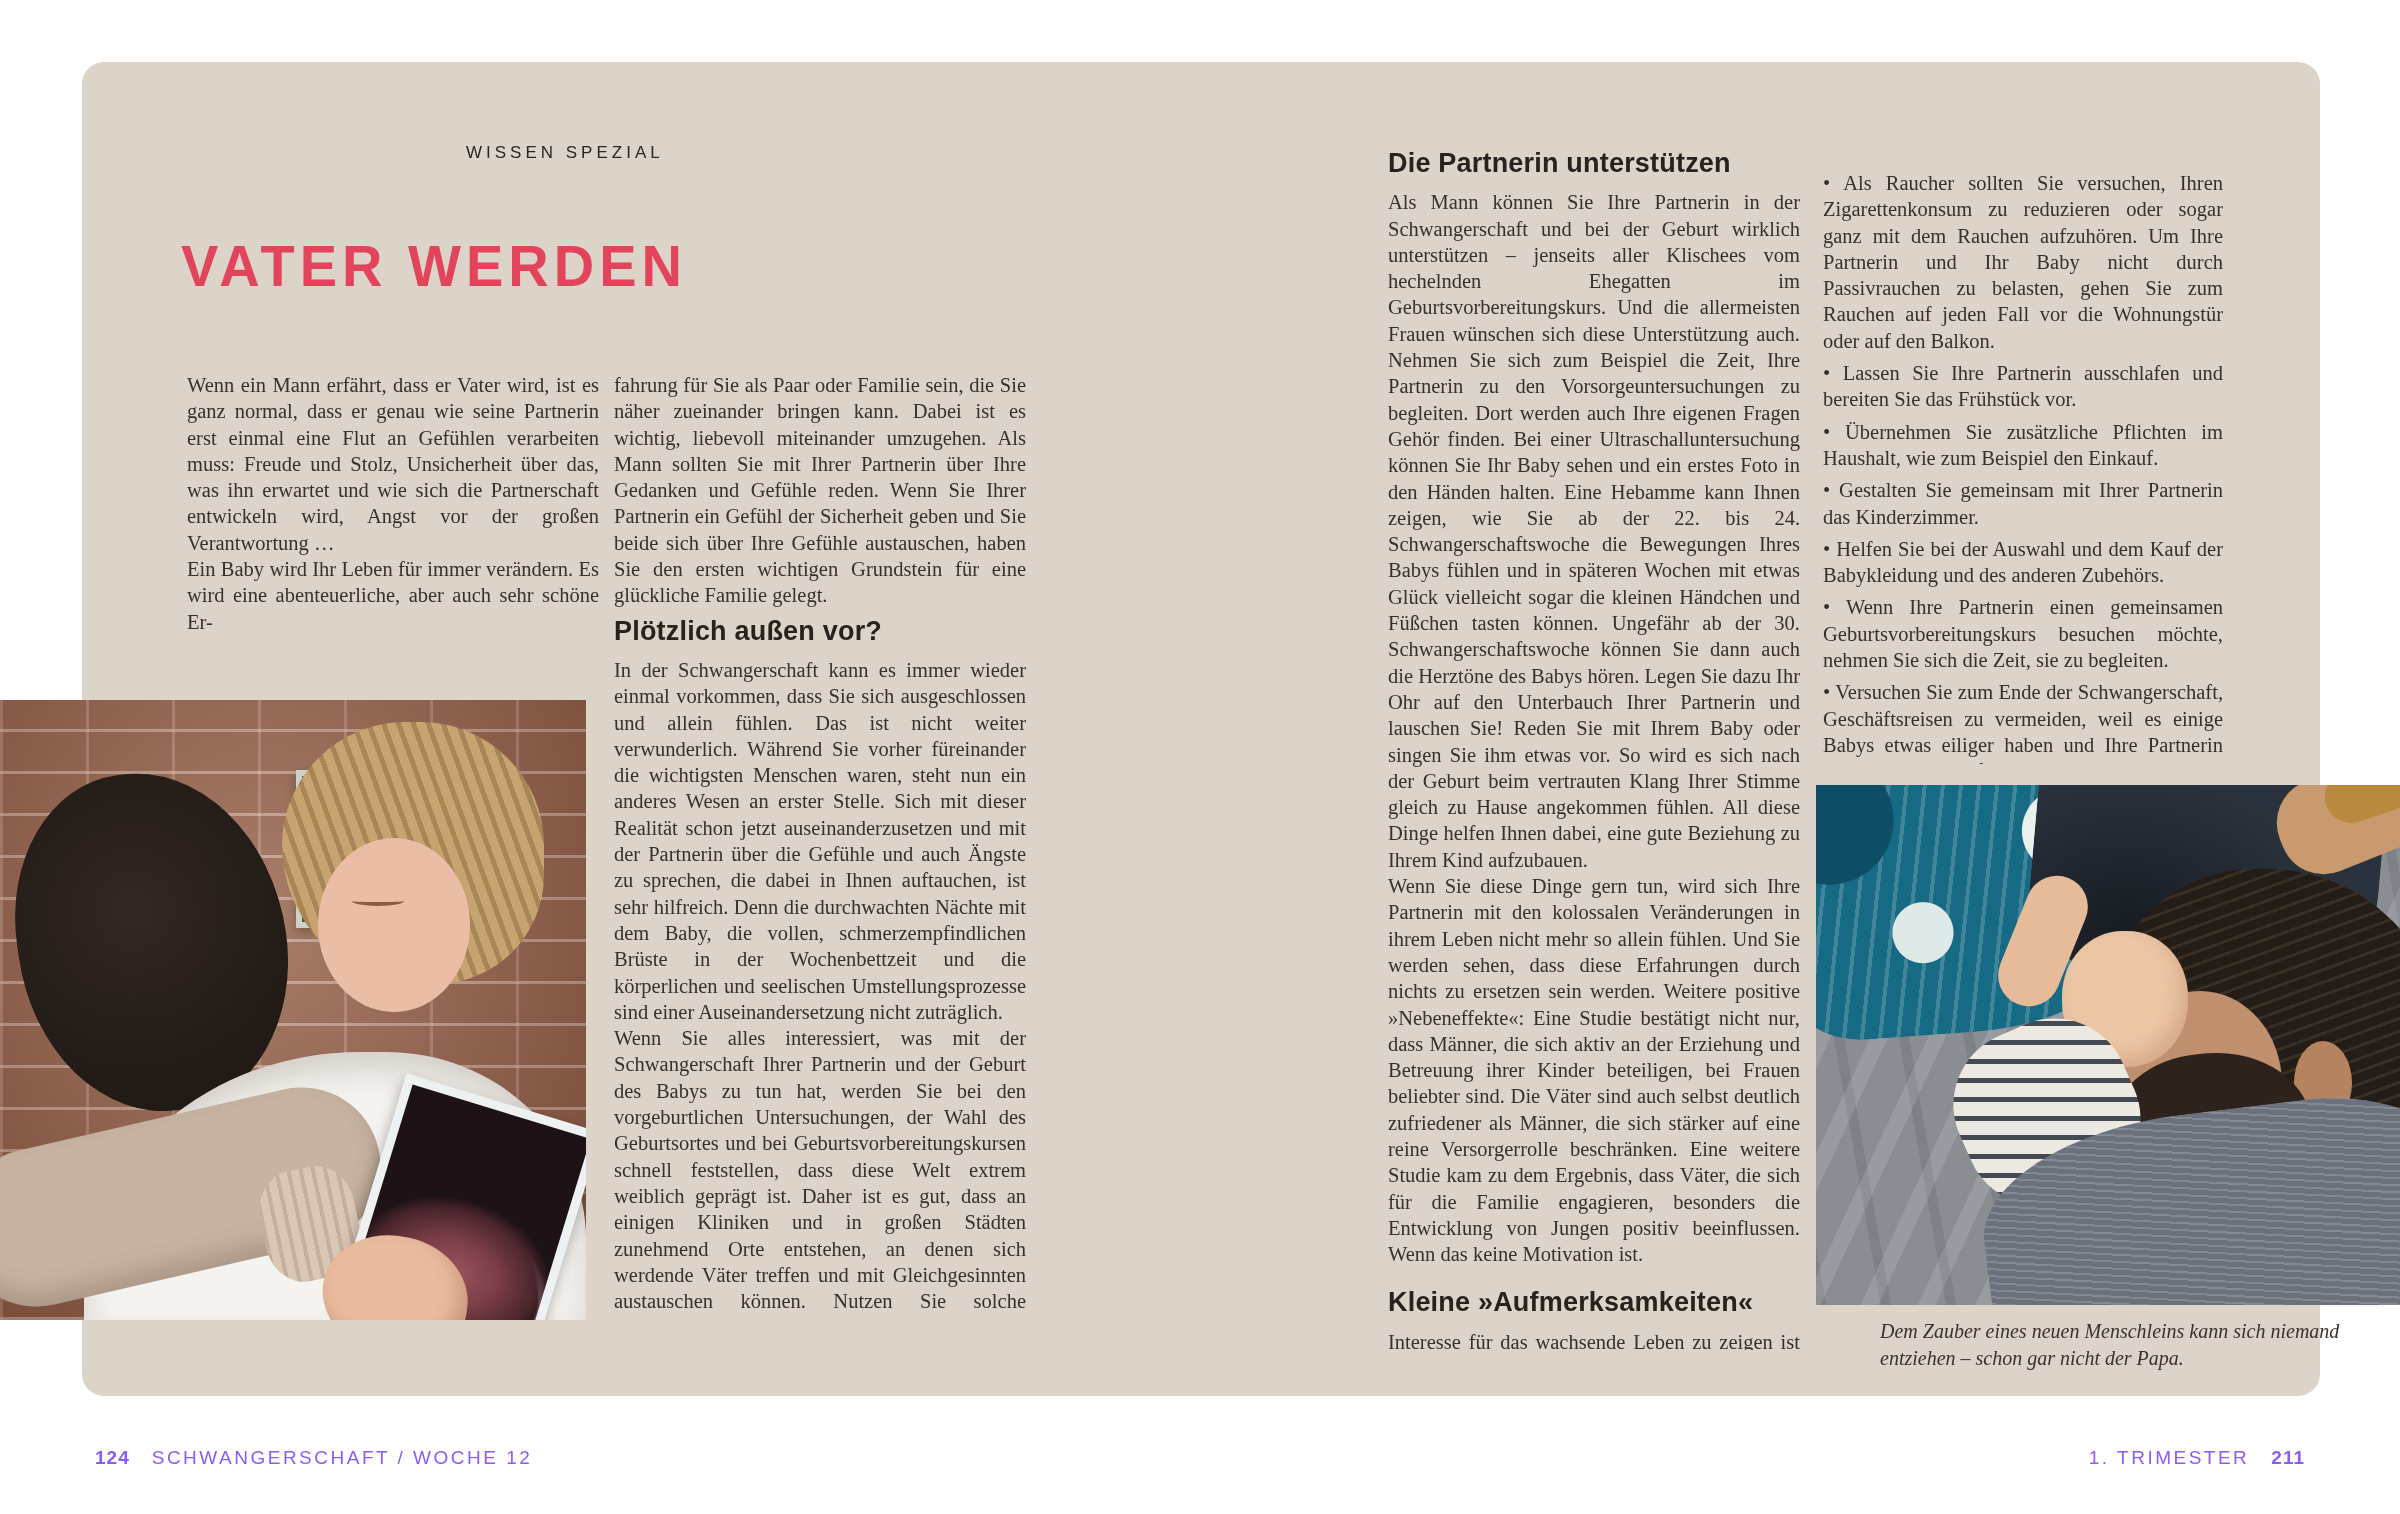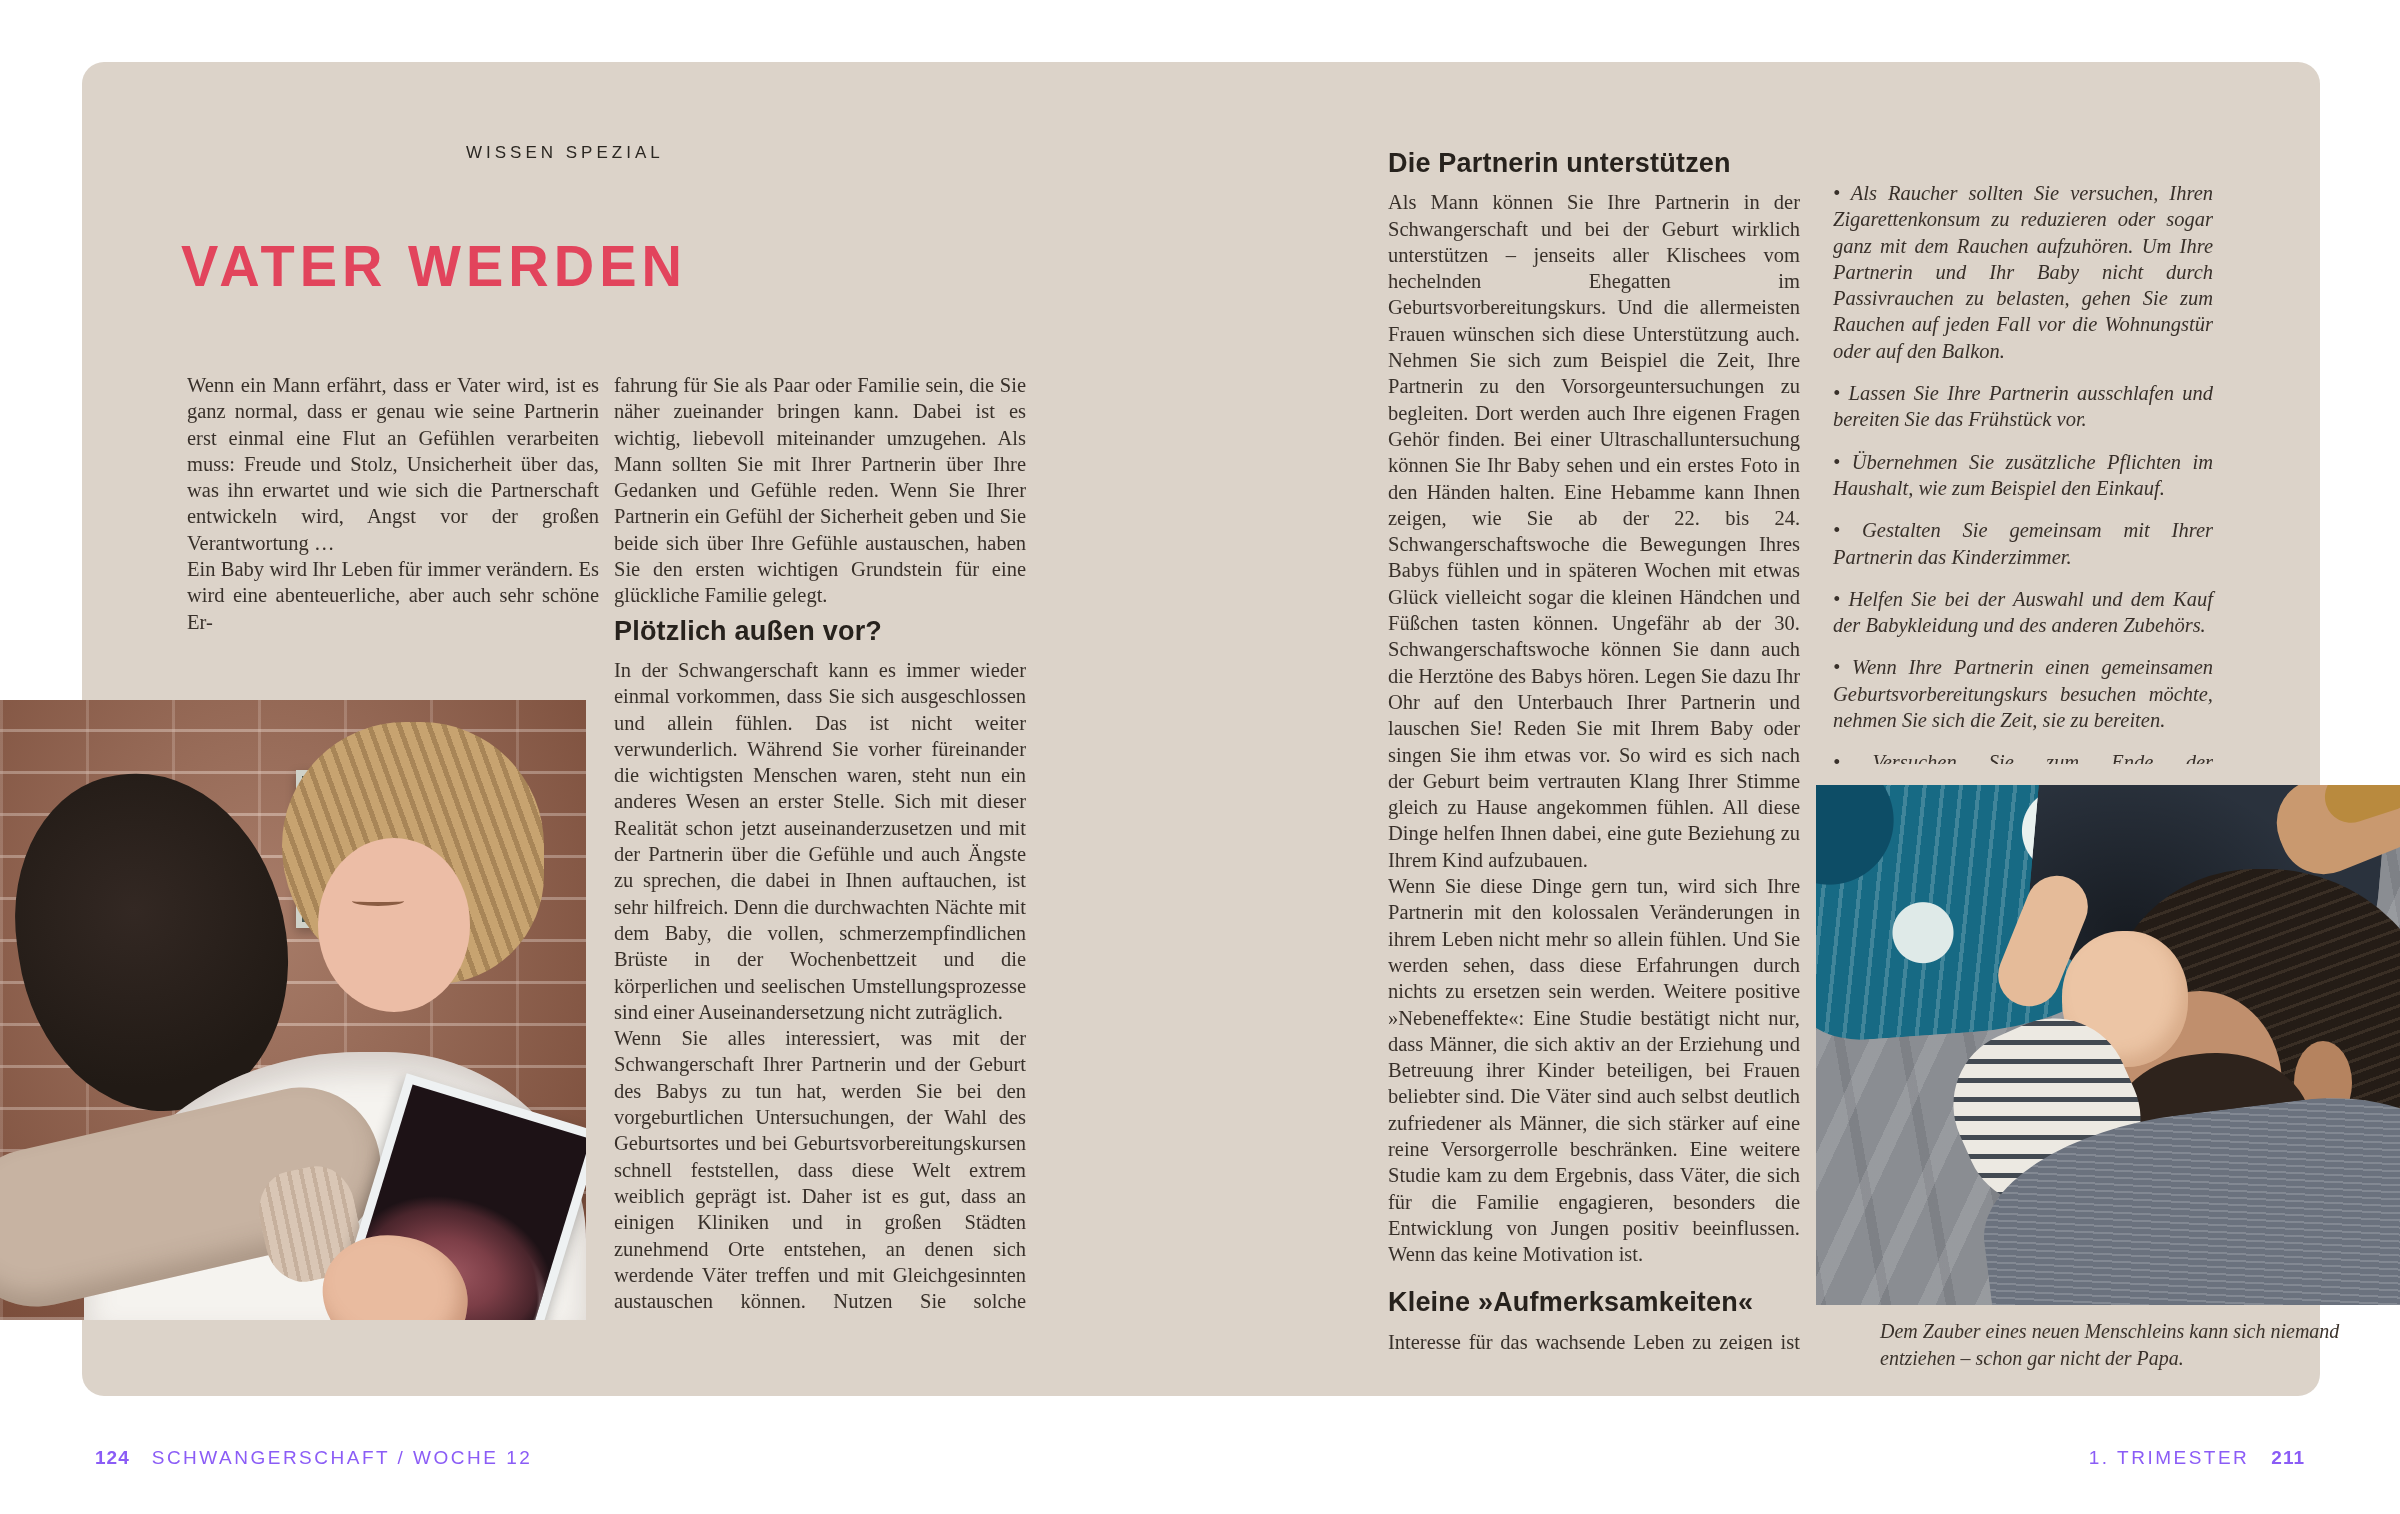--- a/index.html
+++ b/index.html
@@ -29,21 +29,21 @@
   .col p{margin:0;}
   .col1{left:187px;top:372px;height:260px;}
   .col2{left:614px;top:372px;height:938px;}
   .col3{left:1388px;top:150px;height:1200px;}
   .col4{left:1817px;top:164px;height:600px;}
   h3.sec{font-family:"Liberation Sans",sans-serif;font-weight:bold;font-size:27px;
          letter-spacing:.2px;color:var(--head-ink);text-align:left;margin:0 0 13px 0;}
   .col2 h3.sec{margin-top:9px;}
   .col3 h3.sec.second{margin-top:22px;}
   ul.bullets{list-style:none;}
-  ul.bullets li{margin:16px;font-style:italic;}
+  ul.bullets li{margin:6px;}
   ul.bullets li::before{content:"• ";}
 
   .caption{position:absolute;font-style:italic;font-size:20px;line-height:27px;color:#3a322b;}
   .caption-left{left:187px;top:641px;width:410px;}
   .caption-right{left:1880px;top:1318px;width:460px;}
 
   
   .footer{position:absolute;top:1447px;font-family:"Liberation Sans",sans-serif;
           font-size:19px;color:#8b5cf6;letter-spacing:2.5px;white-space:nowrap;}
   .footer .pagenum{font-weight:bold;letter-spacing:1px;}
@@ -178,21 +178,21 @@
       <p>Interesse für das wachsende Leben zu zeigen ist natürlich immens wichtig. Es gibt darüber hinaus aber auch noch viele andere Möglichkeiten, wie Sie Ihre Partnerin unterstützen können:</p>
     </div>
 
     <div class="col col4">
       <ul class="bullets">
         <li>Als Raucher sollten Sie versuchen, Ihren Zigarettenkonsum zu reduzieren oder sogar ganz mit dem Rauchen aufzuhören. Um Ihre Partnerin und Ihr Baby nicht durch Passivrauchen zu belasten, gehen Sie zum Rauchen auf jeden Fall vor die Wohnungstür oder auf den Balkon.</li>
         <li>Lassen Sie Ihre Partnerin ausschlafen und bereiten Sie das Frühstück vor.</li>
         <li>Übernehmen Sie zusätzliche Pflichten im Haushalt, wie zum Beispiel den Einkauf.</li>
         <li>Gestalten Sie gemeinsam mit Ihrer Partnerin das Kinderzimmer.</li>
         <li>Helfen Sie bei der Auswahl und dem Kauf der Babykleidung und des anderen Zubehörs.</li>
-        <li>Wenn Ihre Partnerin einen gemeinsamen Geburtsvorbereitungskurs besuchen möchte, nehmen Sie sich die Zeit, sie zu bereiten.</li>
+        <li>Wenn Ihre Partnerin einen gemeinsamen Geburtsvorbereitungskurs besuchen möchte, nehmen Sie sich die Zeit, sie zu begleiten.</li>
         <li>Versuchen Sie zum Ende der Schwangerschaft, Geschäftsreisen zu vermeiden, weil es einige Babys etwas eiliger haben und Ihre Partnerin sich dann sicherer fühlt.</li>
       </ul>
     </div>
 
     <div class="photo photo-dad">
       <div class="sheet"></div>
       <div class="duvet-teal"></div>
       <div class="duvet-navy"></div>
       <div class="arm-corner"></div>
       <div class="tan-corner"></div>

